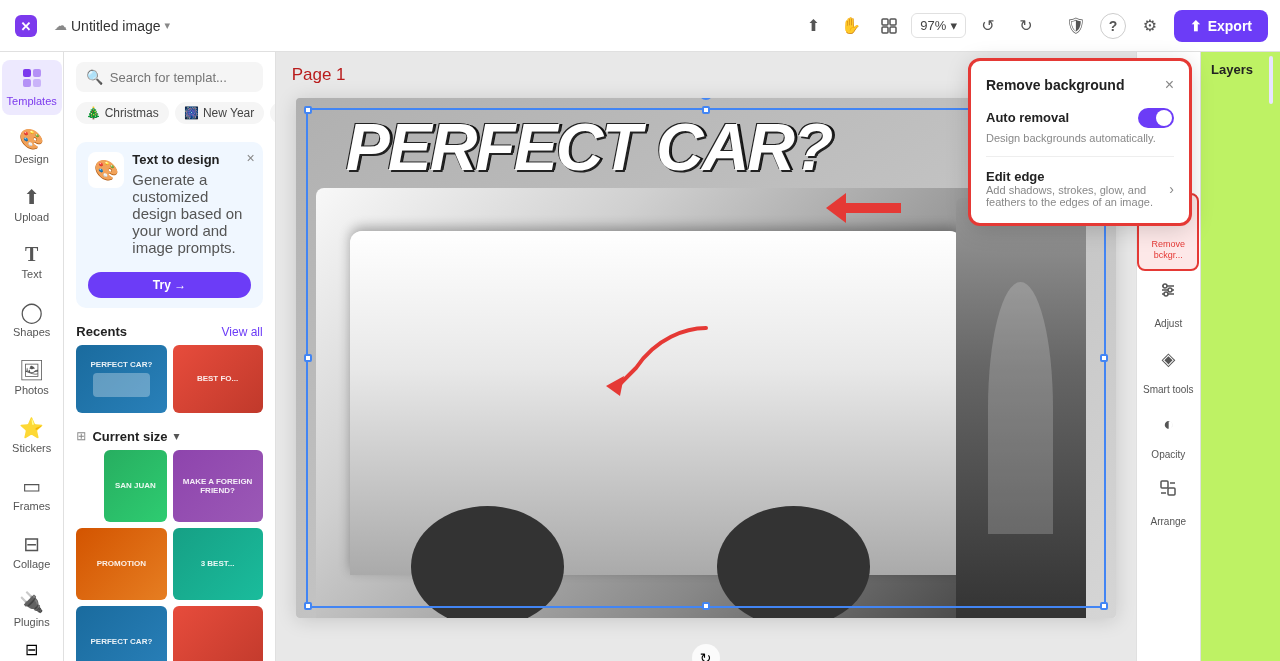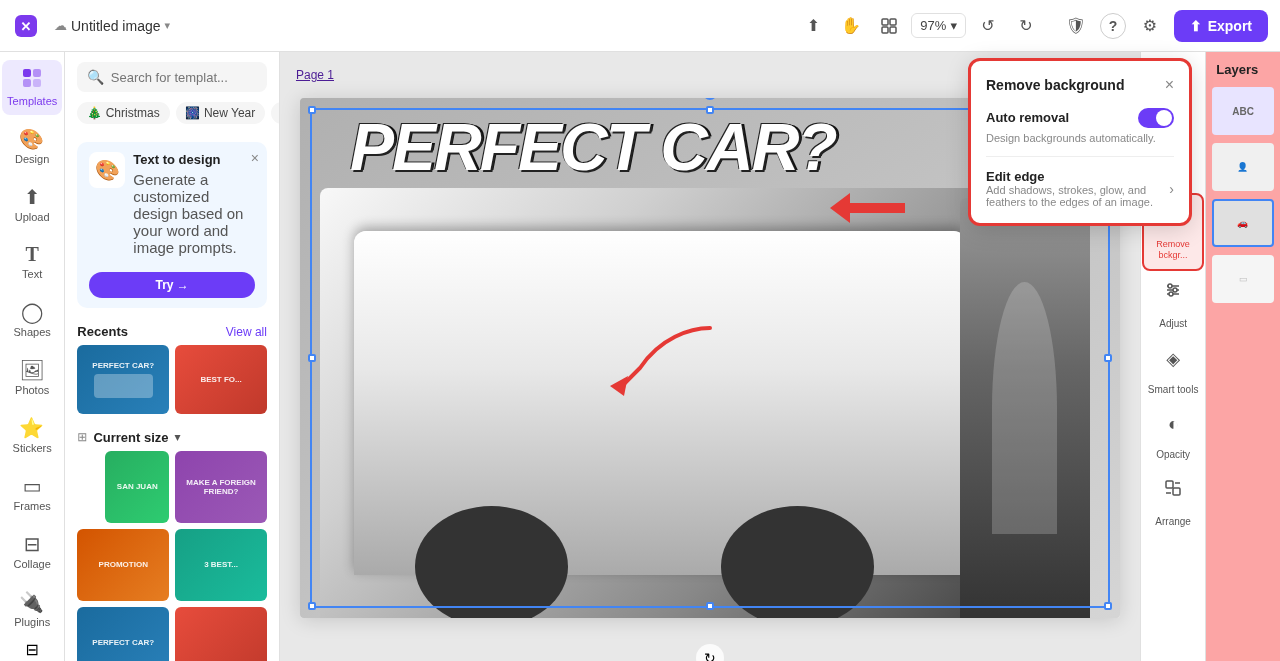--- a/index.html
+++ b/index.html
@@ -58,21 +58,21 @@
     .size-grid { display: grid; grid-template-columns: 1fr 1fr; gap: 6px; padding: 0 12px 8px; }
     .size-thumb { border-radius: 6px; overflow: hidden; cursor: pointer; background: #eee; height: 72px; position: relative; }
 
     .panel-scroll { overflow-y: auto; flex: 1; }
     .panel-scroll::-webkit-scrollbar { width: 4px; }
     .panel-scroll::-webkit-scrollbar-thumb { background: #ccc; border-radius: 2px; }
 
     
     .canvas-area { flex: 1; background: #e8e8e8; position: relative; display: flex; flex-direction: column; }
     .canvas-top-bar { display: flex; align-items: center; justify-content: space-between; padding: 8px 16px; }
-    .page-label { font-size: 12px; color: #4c1d95; text-decoration: underline; }
+    .page-label { font-size: 17px; color: #b91c1c; }
     .canvas-toolbar { display: flex; align-items: center; gap: 6px; }
     .canvas-tool-btn { width: 30px; height: 30px; display: flex; align-items: center; justify-content: center; border-radius: 6px; cursor: pointer; background: rgba(255,255,255,0.9); border: 1px solid #ddd; color: #555; font-size: 14px; }
     .canvas-wrapper { flex: 1; display: flex; align-items: center; justify-content: center; padding: 0 20px 20px; position: relative; }
     .canvas { background: #fff; border-radius: 4px; box-shadow: 0 2px 20px rgba(0,0,0,0.15); position: relative; width: 820px; height: 520px; overflow: hidden; }
 
     
     .selection-overlay { position: absolute; top: 10px; left: 10px; right: 10px; bottom: 10px; border: 2px solid #4285f4; pointer-events: none; z-index: 3; }
     .handle { width: 8px; height: 8px; background: white; border: 2px solid #4285f4; border-radius: 2px; position: absolute; }
     .handle.tl { top: -4px; left: -4px; }
     .handle.tc { top: -4px; left: calc(50% - 4px); }
@@ -91,21 +91,21 @@
     
     .right-panel { width: 70px; background: #fff; border-left: 1px solid #e0e0e0; display: flex; flex-direction: column; align-items: center; padding: 8px 0; gap: 2px; }
     .right-tool { display: flex; flex-direction: column; align-items: center; gap: 14px; padding: 8px 4px; border-radius: 8px; cursor: pointer; width: 62px; }
     .right-tool.active { background: #fde8e8; }
     .right-tool-icon { font-size: 18px; color: #555; }
     .right-tool.active .right-tool-icon { color: #e53935; }
     .right-tool-label { font-size: 10px; color: #555; text-align: center; line-height: 1.2; }
     .right-tool.active .right-tool-label { color: #e53935; }
 
     
-    .layers-panel { width: 80px; background: #fca5a5; border-left: 1px solid #e0e0e0; display: flex; flex-direction: column; }
+    .layers-panel { width: 80px; background: #bef264; border-left: 1px solid #e0e0e0; display: flex; }
     .layers-title { font-size: 13px; font-weight: 700; color: #222; padding: 10px 10px 6px; }
     .layer-thumb { margin: 4px 6px; border-radius: 4px; overflow: hidden; border: 2px solid transparent; cursor: pointer; height: 48px; background: #eee; display: flex; align-items: center; justify-content: center; }
     .layer-thumb.selected { border-color: #4285f4; }
 
     
     .remove-bg-popup { position: absolute; top: 60px; right: 80px; width: 220px; background: #fff; border-radius: 10px; box-shadow: 0 4px 24px rgba(0,0,0,0.18); z-index: 100; padding: 16px; }
     .popup-header { display: flex; align-items: center; justify-content: space-between; margin-bottom: 14px; }
     .popup-title { font-size: 14px; font-weight: 700; color: #222; }
     .popup-close { cursor: pointer; color: #888; font-size: 16px; }
     .popup-section { margin-bottom: 12px; }

